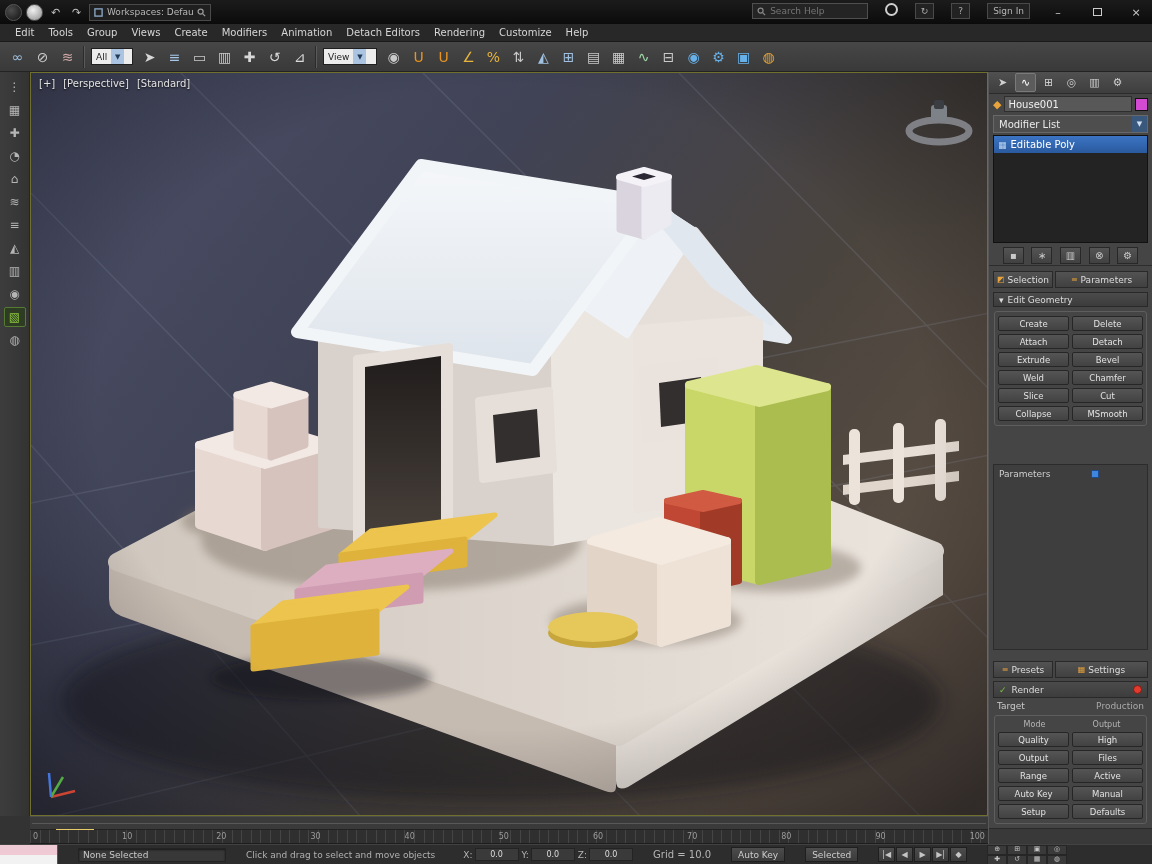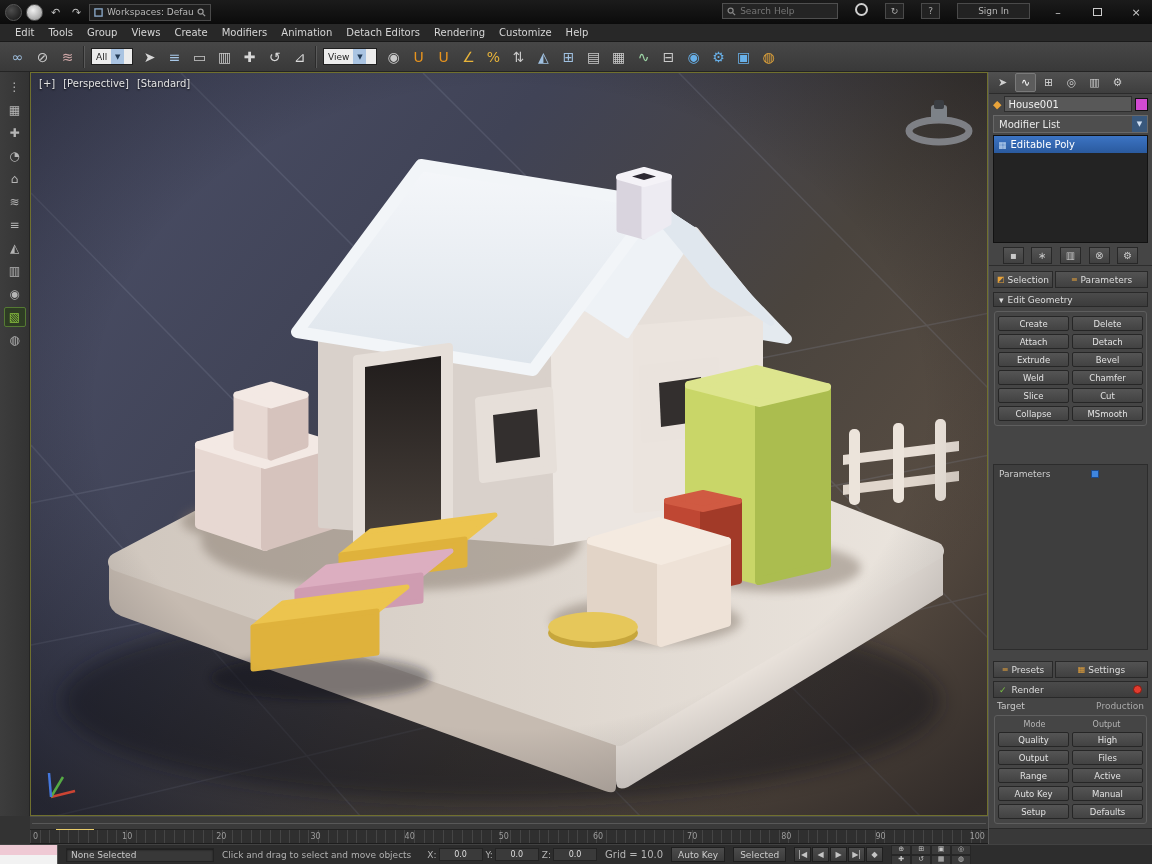--- a/index.html
+++ b/index.html
@@ -13,21 +13,21 @@
   .logo-circle.alt{background:radial-gradient(circle at 40% 35%,#f0f0f0,#8d8d8d);}
   .qa-btn{color:#bdbdbd;font-size:11px;width:17px;text-align:center;background:none;border:none;}
   .ws-box{display:flex;align-items:center;height:17px;border:1px solid #4a4a4a;background:#1f1f1f;color:#b8b8b8;font-size:9px;padding:0 4px;gap:4px;width:122px;}
   .ws-box .txt{flex:1;white-space:nowrap;overflow:hidden;}
   .tb-title{position:absolute;left:200px;right:340px;text-align:center;color:#c9c9c9;font-size:10px;line-height:24px;pointer-events:none;}
   .tb-right{margin-left:auto;display:flex;align-items:flex-start;gap:17px;}
   .search-box{display:flex;align-items:center;height:16px;width:116px;border:1px solid #4f4f4f;background:#242424;padding:0 4px;gap:4px;}
   .search-box input{flex:1;background:transparent;border:none;outline:none;color:#9a9a9a;font-size:9px;width:80px;}
   .avatar-ring{width:13px;height:13px;border-radius:50%;border:2px solid #cfcfcf;}
   .tb-ic{width:19px;height:16px;border:1px solid #4a4a4a;background:#222;color:#aaa;font-size:9px;display:flex;align-items:center;justify-content:center;}
-  .signin{height:16px;border:1px solid #4a4a4a;background:#222;color:#b5b5b5;font-size:9px;display:flex;align-items:center;padding:0 20px;}
+  .signin{height:16px;border:1px solid #4a4a4a;background:#222;color:#b5b5b5;font-size:9px;display:flex;align-items:center;padding:0 5px;}
   .win-btn{width:22px;height:18px;color:#ccc;font-size:11px;display:flex;align-items:center;justify-content:center;background:none;border:none;}
   .max-glyph{width:9px;height:8px;border:1px solid #ccc;display:block;}
 
   
   #menubar{position:absolute;top:24px;left:0;width:1152px;height:18px;background:#282828;border-bottom:1px solid #1a1a1a;display:flex;align-items:center;padding-left:8px;}
   .menu-item{color:#d6d6d6;font-size:10px;padding:0 7px;white-space:nowrap;}
 
   
   #maintoolbar{position:absolute;top:42px;left:0;width:1152px;height:30px;background:linear-gradient(#474747,#393939);border-bottom:1px solid #242424;display:flex;align-items:center;padding:0 5px;}
   .tbi{width:25px;height:26px;display:flex;align-items:center;justify-content:center;font-size:14px;background:none;border:none;}
@@ -50,21 +50,21 @@
   #axis-tripod{position:absolute;left:8px;bottom:8px;}
 
   
   #timeslider{position:absolute;left:30px;top:816px;width:958px;height:14px;background:#3a3a3a;border-top:1px solid #4c4c4c;border-bottom:1px solid #222;}
   .ts-track{position:absolute;left:2px;right:2px;top:6px;height:1px;background:#585858;}
   .ts-handle{position:absolute;left:26px;top:12px;width:38px;height:11px;background:linear-gradient(#d8b23a,#a8841e);border:1px solid #e8cc6a;color:#fff;font-size:8px;display:flex;align-items:center;justify-content:center;}
   #trackruler{position:absolute;left:30px;top:830px;width:958px;height:14px;background:#2f2f2f;border-bottom:1px solid #1d1d1d;background-image:repeating-linear-gradient(90deg,#454545 0 1px,transparent 1px 9.6px);}
   .ruler-labels{display:flex;justify-content:space-between;padding:0 3px;color:#9c9c9c;font-size:8px;height:100%;align-items:center;}
 
   
-  #statusbar{position:absolute;left:0;top:844px;width:1152px;height:20px;background:#2d2d2d;border-top:1px solid #424242;display:flex;align-items:center;gap:8px;padding-right:4px;}
+  #statusbar{position:absolute;left:0;top:844px;width:1152px;height:20px;background:#2d2d2d;border-top:1px solid #424242;display:flex;align-items:center;gap:20px;padding-right:4px;}
   .listener{width:58px;height:20px;display:flex;flex-direction:column;border-right:1px solid #555;}
   .listener .l1{flex:1;background:#efc9d4;}
   .listener .l2{flex:1;background:#f2f2f2;}
   .status-inset{width:148px;height:14px;background:#383838;border:1px solid #232323;box-shadow:inset 0 1px 2px #1a1a1a;color:#c9c9c9;font-size:9px;display:flex;align-items:center;padding:0 4px;white-space:nowrap;overflow:hidden;}
   .prompt{color:#b0b0b0;font-size:9px;white-space:nowrap;}
   #coords{display:flex;align-items:center;gap:3px;margin-left:8px;}
   .coord{display:flex;align-items:center;gap:2px;color:#b5b5b5;font-size:9px;}
   .coord .fld{width:44px;height:13px;background:#3a3a3a;border:1px solid #232323;color:#ddd;font-size:8px;display:flex;align-items:center;justify-content:center;}
   .grid-lbl{color:#b5b5b5;font-size:10px;white-space:nowrap;}
   .sb-btn{height:15px;border:1px solid #1f1f1f;background:linear-gradient(#4c4c4c,#3a3a3a);color:#ccc;font-size:9px;display:flex;align-items:center;padding:0 6px;white-space:nowrap;}

